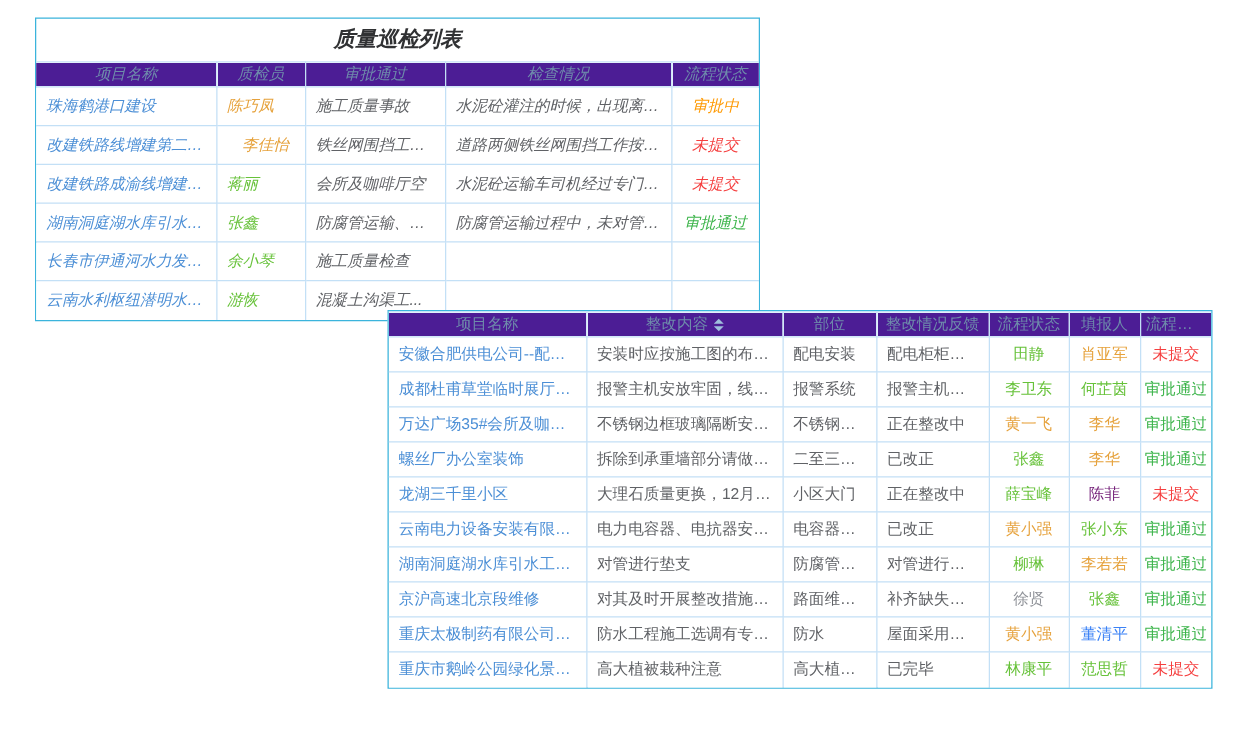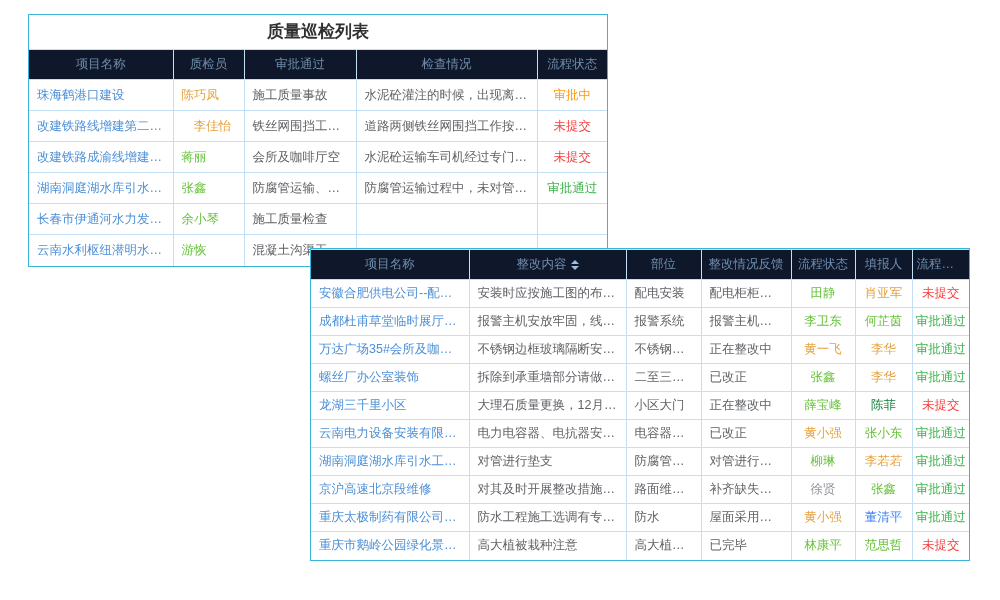--- a/index.html
+++ b/index.html
@@ -8,44 +8,44 @@
     position:relative;
     background:#ffffff;
     font-family:"Liberation Sans","DejaVu Sans",sans-serif;
     overflow:hidden;
   }
   .panel {
     position:absolute;
     background:#ffffff;
     border:1px solid #3bb4dc;
   }
-  .panel-inspection { left:28px; top:14px; width:580px; z-index:1; }
+  .panel-inspection { left:28px; top:14px; width:580px; z-index:1;font-style:italic; }
   .panel-rectify   { left:310px; top:248px; width:660px; z-index:2; }
   .panel-title {
     height:34px; line-height:34px;
     text-align:center;
     font-size:17px; font-weight:bold;
     color:#303133;
   }
   table { width:100%; border-collapse:collapse; table-layout:fixed; }
   th, td {
     border-right:1px solid #c3e0f6;
     border-bottom:1px solid #c3e0f6;
     overflow:hidden; white-space:nowrap; text-overflow:ellipsis;
     font-size:12.5px;
   }
   th:last-child, td:last-child { border-right:none; }
   tbody tr:last-child td { border-bottom:none; }
   th {
     border-top:1px solid #c3e0f6;
-    background:#0f172a;
+    background:#4c1d95;
     color:#6e8cab;
     font-weight:normal;
     text-align:center;
-    height:30px;
+    height:20px;
     padding:0 4px;
   }
   td { color:#606266; padding:0 8px; background:#ffffff; }
   .panel-inspection td { height:31px; }
   .panel-rectify td   { height:28px; }
   td.link { color:#4c8fd6; cursor:pointer; }
   td.center { text-align:center; padding:0 2px; }
   .sort-icon {
     display:inline-flex; flex-direction:column; vertical-align:middle;
     margin-left:4px; cursor:pointer;
@@ -184,21 +184,21 @@
           <td class="center" style="color: rgb(103, 194, 58);">张鑫</td>
           <td class="center" style="color: rgb(230, 162, 60);">李华</td>
           <td class="center" style="color: rgb(60, 180, 74);">审批通过</td>
         </tr>
         <tr>
           <td class="link">龙湖三千里小区</td>
           <td>大理石质量更换，12月31日之...</td>
           <td>小区大门</td>
           <td>正在整改中</td>
           <td class="center" style="color: rgb(103, 194, 58);">薛宝峰</td>
-          <td class="center" style="color: #15803d;">陈菲</td>
+          <td class="center" style="color: #701a75;">陈菲</td>
           <td class="center" style="color: rgb(245, 63, 63);">未提交</td>
         </tr>
         <tr>
           <td class="link">云南电力设备安装有限公司20...</td>
           <td>电力电容器、电抗器安装方案...</td>
           <td>电容器安装...</td>
           <td>已改正</td>
           <td class="center" style="color: rgb(230, 162, 60);">黄小强</td>
           <td class="center" style="color: rgb(103, 194, 58);">张小东</td>
           <td class="center" style="color: rgb(60, 180, 74);">审批通过</td>

